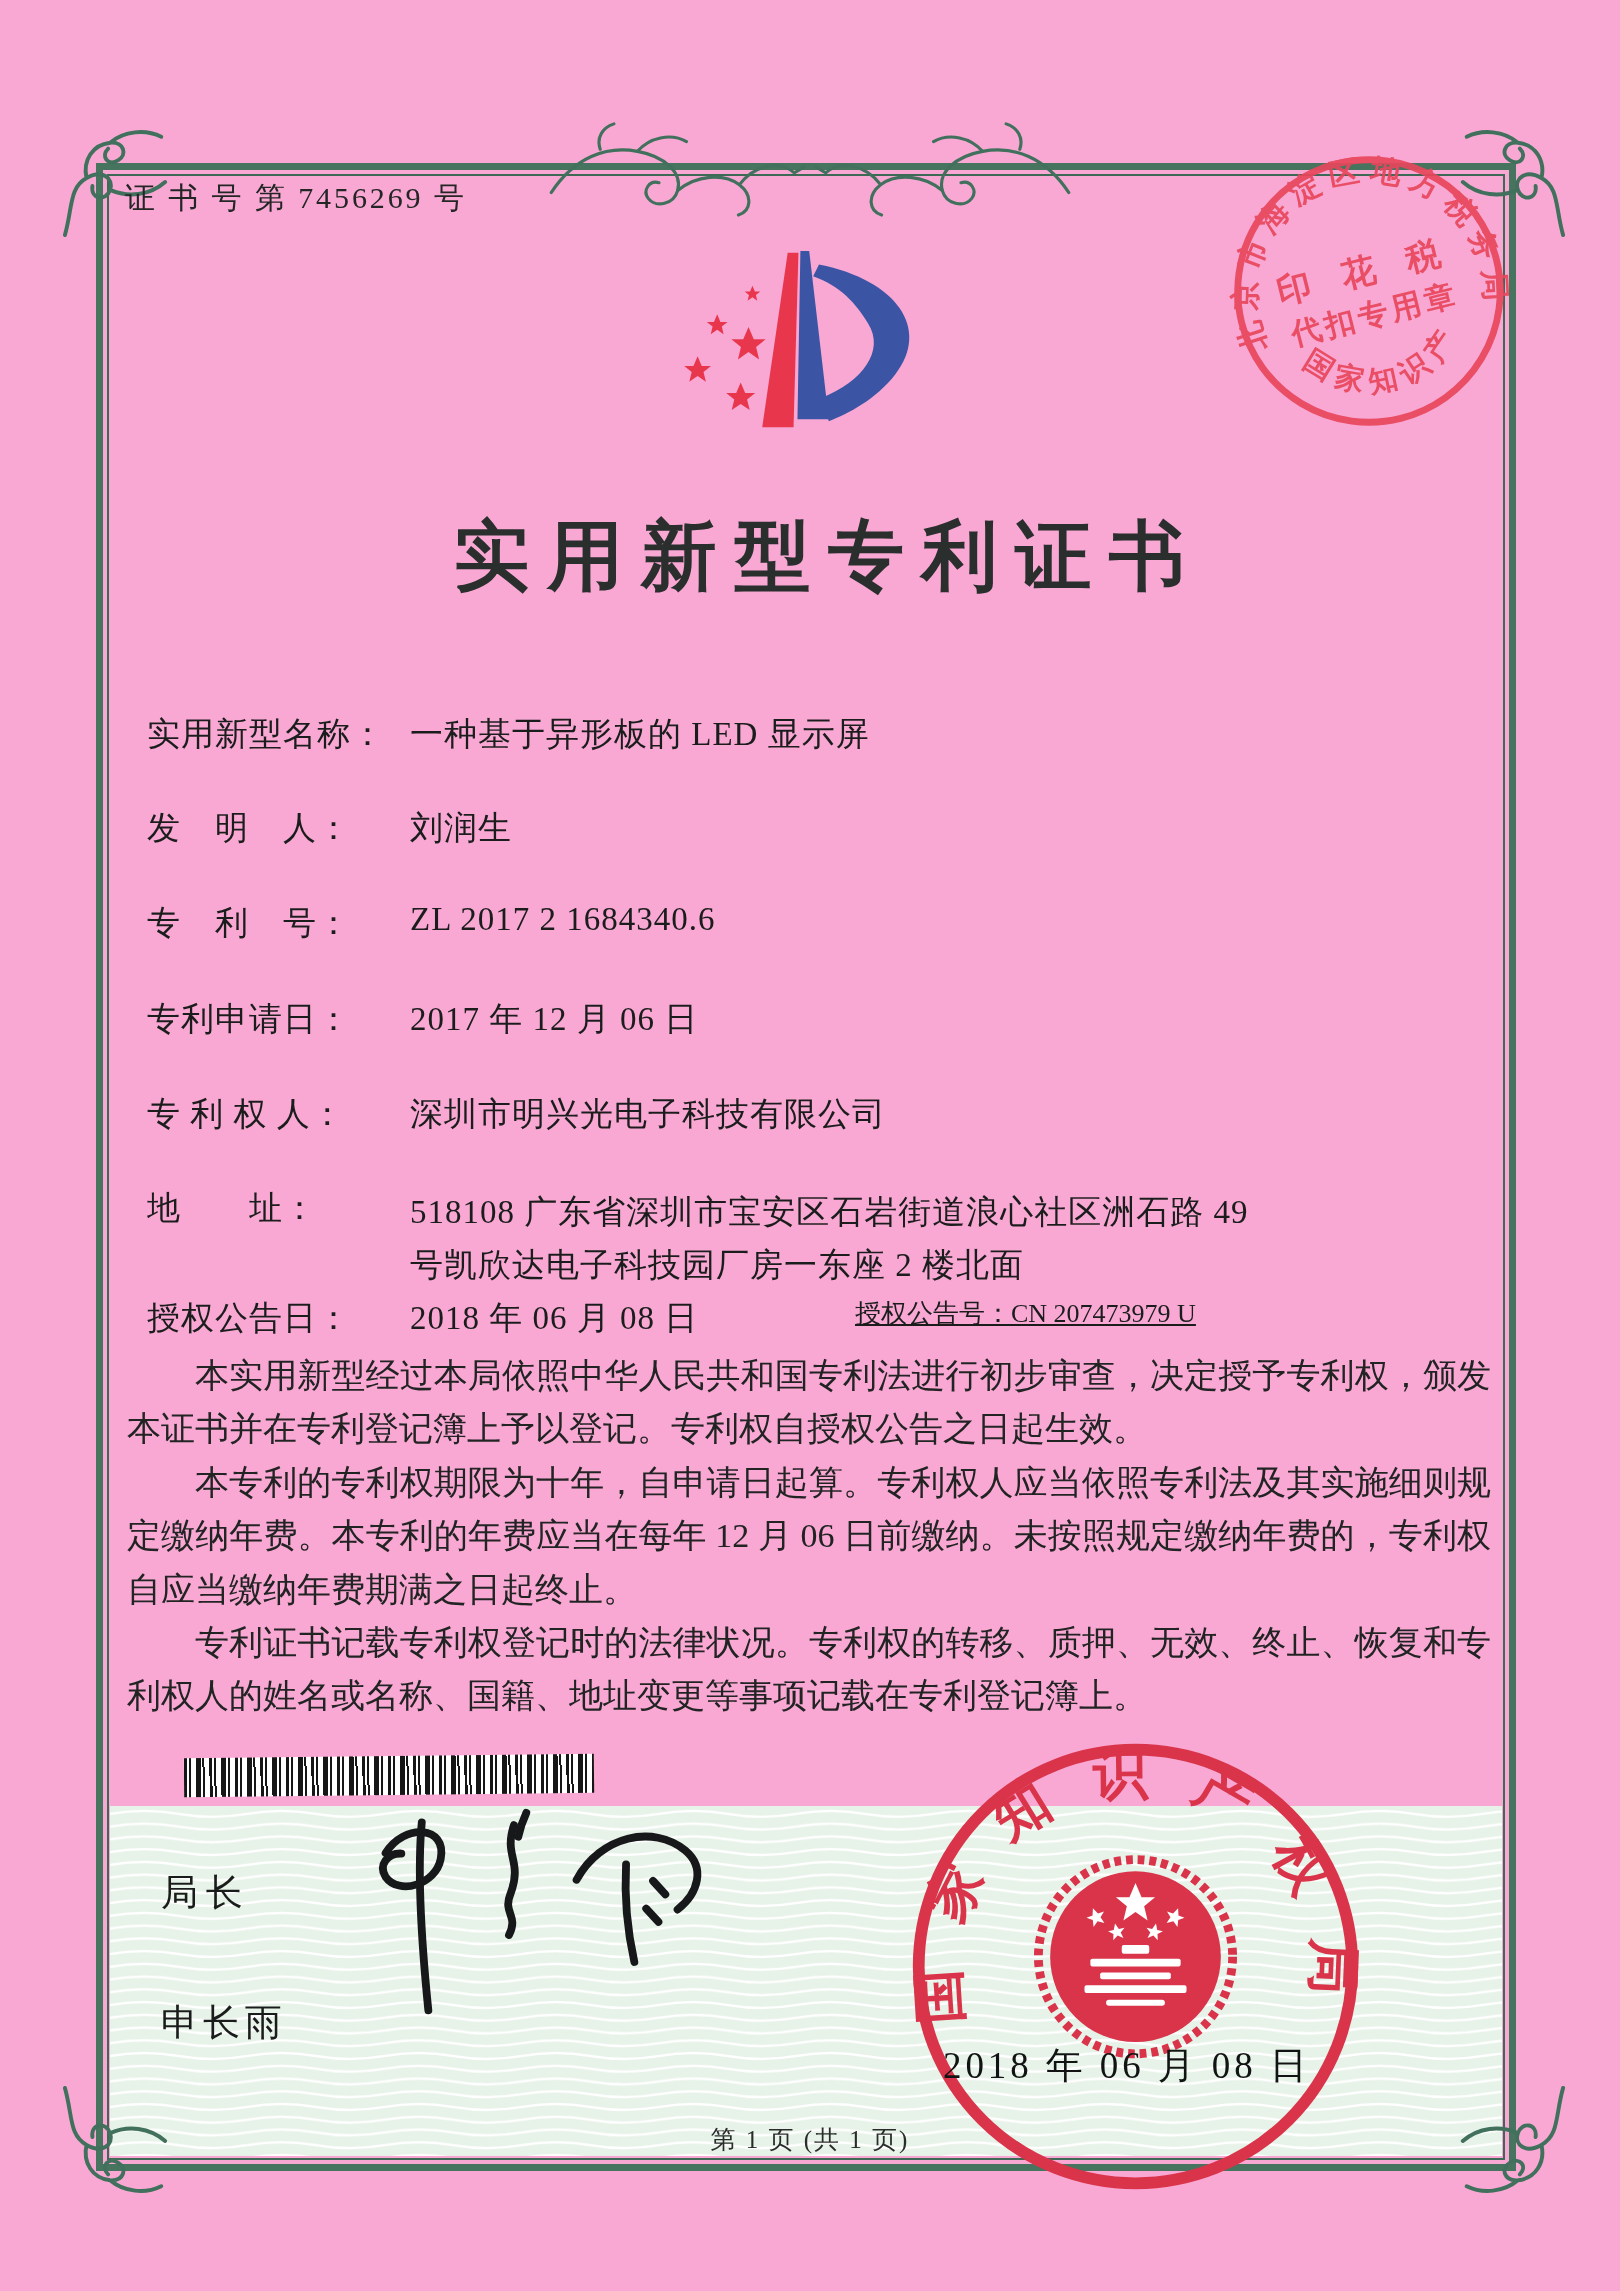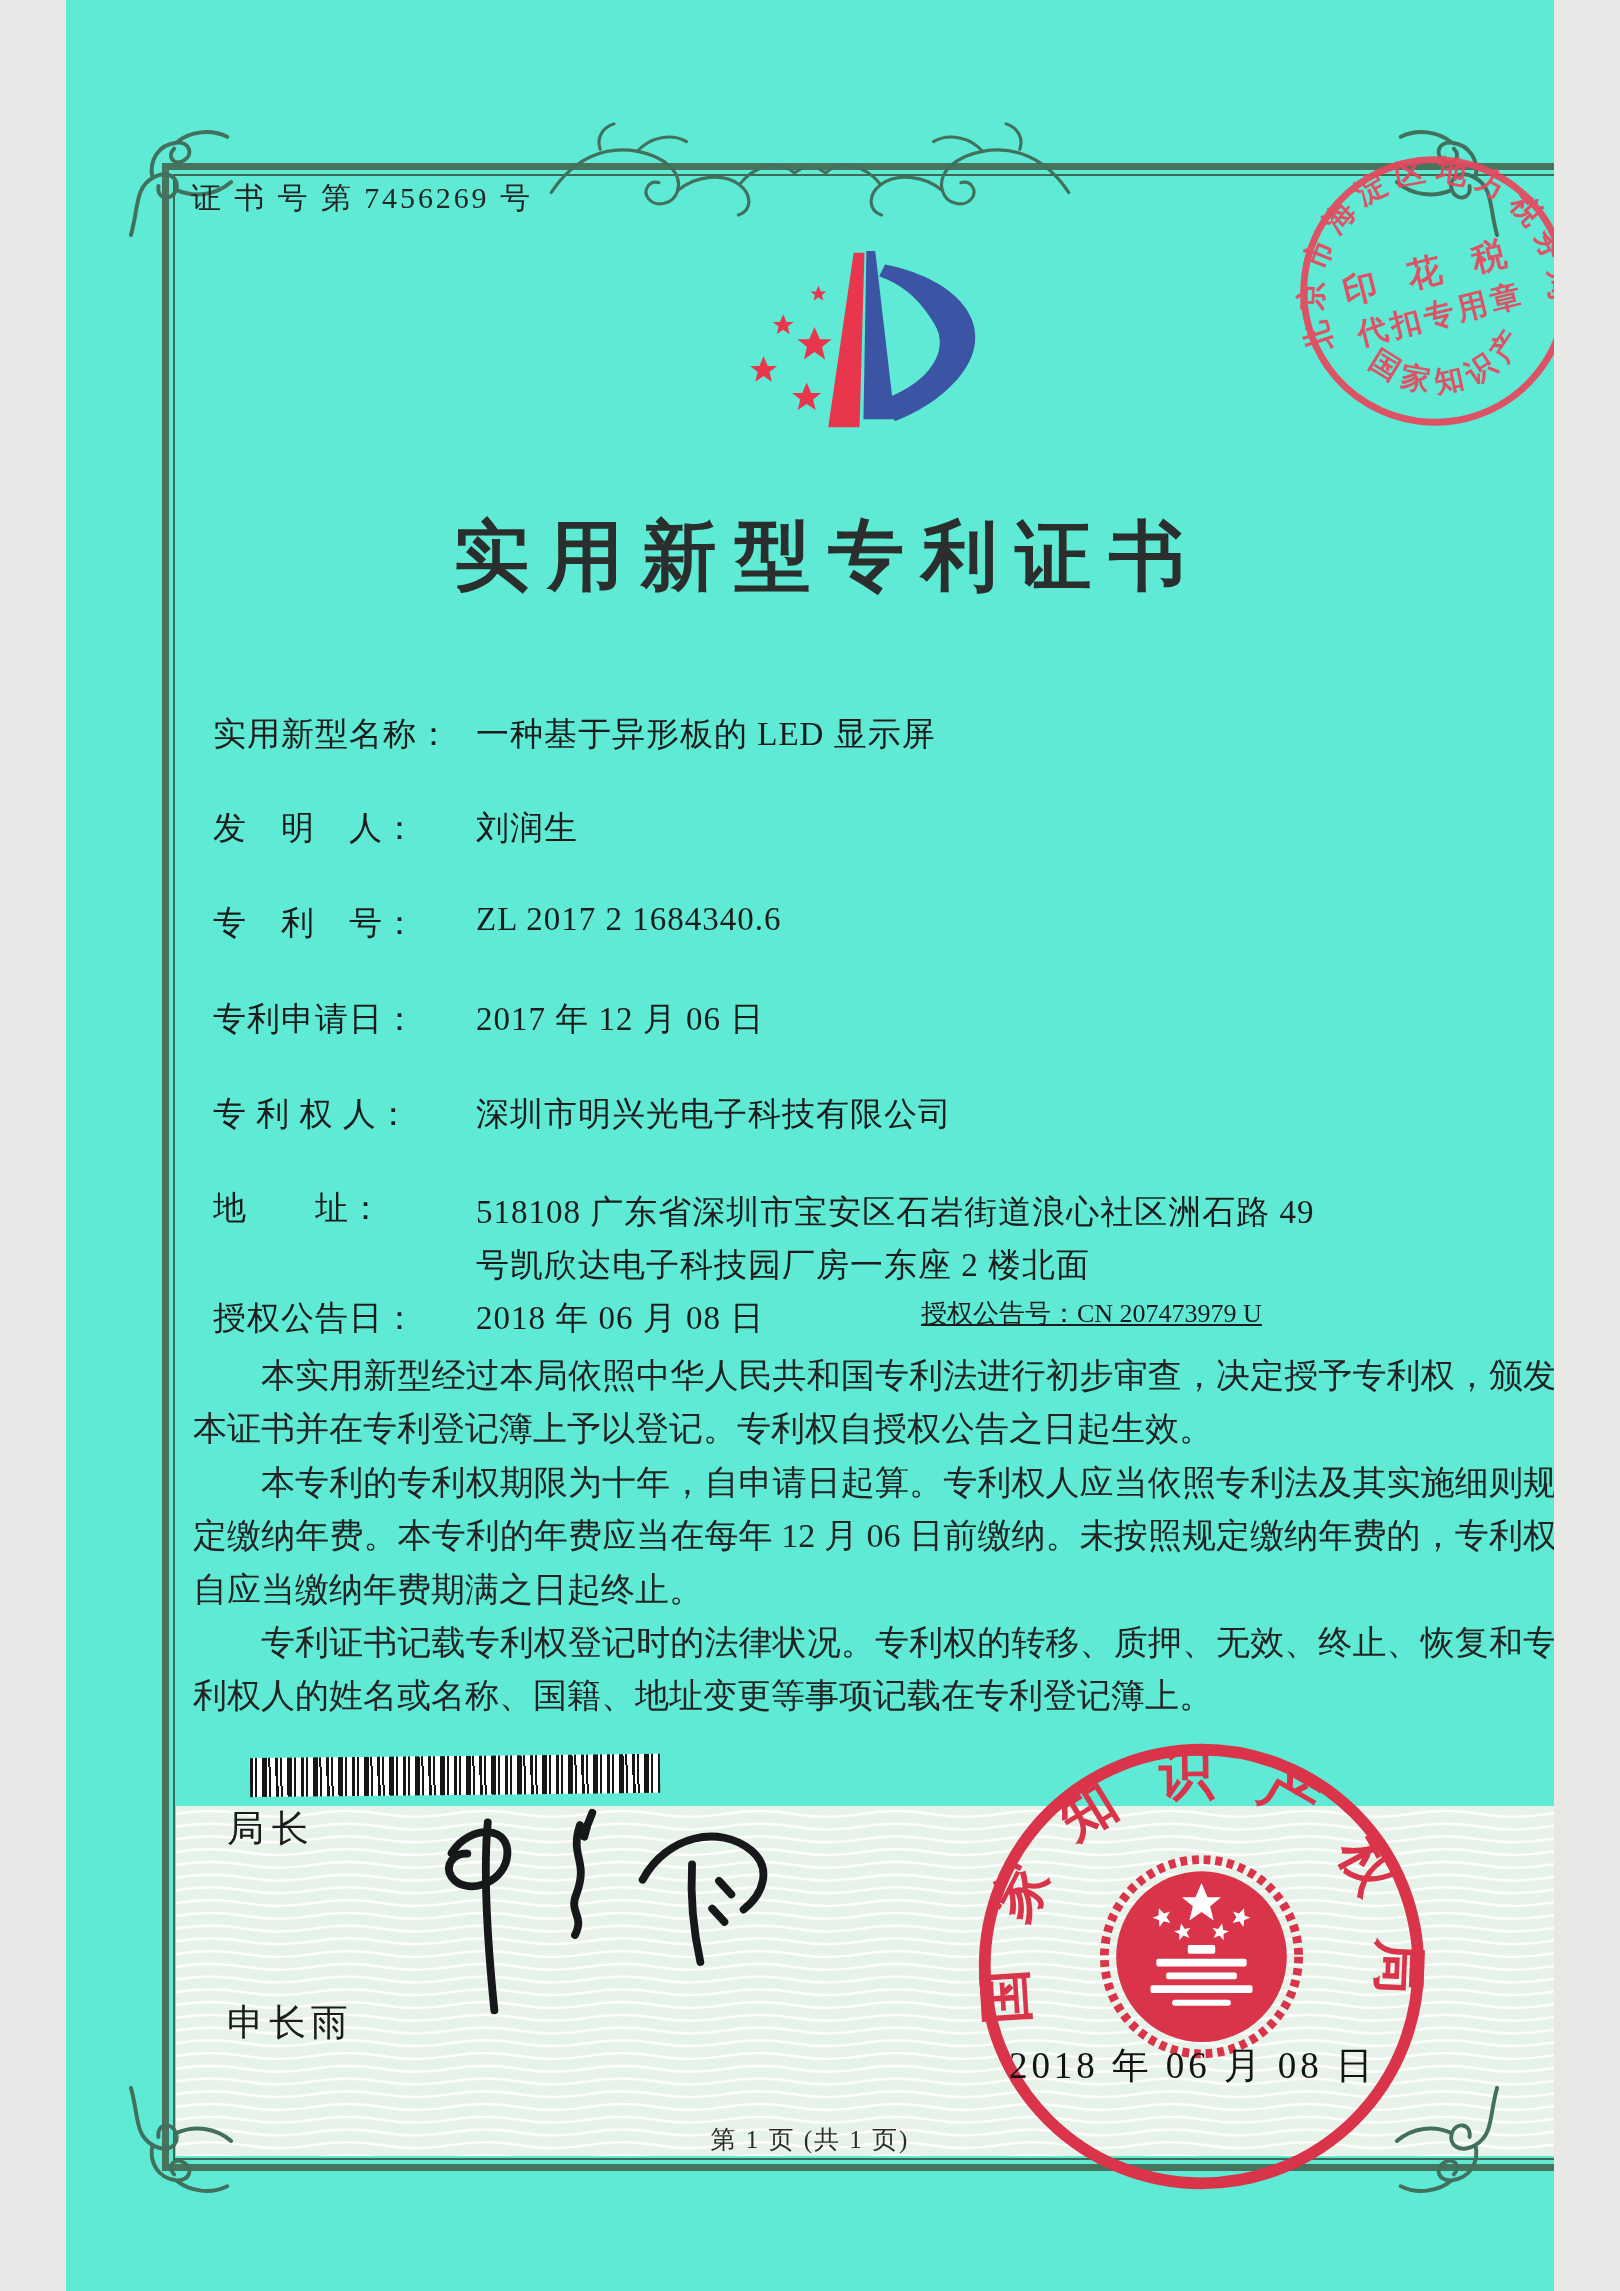--- a/index.html
+++ b/index.html
@@ -1,18 +1,18 @@
 <!DOCTYPE html>
 <html><head>
 <meta charset="utf-8">
 <style>
   html,body{margin:0;padding:0;background:#e8e8e6;}
   .page{
-    position:relative;width:1488px;height:2292px;margin:0 auto;
-    background:#5eead4;overflow:hidden;
+    position:relative;width:1620px;height:2292px;margin:0 auto;
+    background:#f9a8d4;overflow:hidden;
     font-family:"Liberation Serif","DejaVu Serif",serif;color:#1d1f1e;
   }
   
   .frame{position:absolute;left:96px;top:163px;width:1406px;height:1994px;
          border:7.8px solid #47745f;}
   .frame-inner{position:absolute;inset:3.9px;border:2px solid #3d6a56;}
   .corner-orn{position:absolute;width:116px;height:116px;pointer-events:none;}
   .orn-tl{left:59px;top:125px;}
   .orn-tr{right:51px;top:125px;transform:scaleX(-1);}
   .orn-bl{left:59px;bottom:94px;transform:scaleY(-1);}
@@ -36,21 +36,21 @@
   
   .paras{position:absolute;left:127px;top:1349px;width:1364px;font-size:34px;
          line-height:1.57;text-align:justify;color:#222423;}
   .paras p{margin:0;text-indent:2em;}
   
   .barcode{position:absolute;left:184px;top:1756px;width:410px;height:39px;
     transform:rotate(-.6deg);
     background:repeating-linear-gradient(90deg,
       #161616 0 2.9px,#fff 2.9px 4.9px,#161616 4.9px 6.9px,#fff 6.9px 11.8px,
       #161616 11.8px 16.7px,#fff 16.7px 18.6px,#161616 18.6px 20.6px,#fff 20.6px 25.5px);}
-  .director-label{position:absolute;left:161px;top:1804px;font-size:37px;
+  .director-label{position:absolute;left:161px;top:1868px;font-size:37px;
                   letter-spacing:7.8px;color:#1a1c1b;text-align:center;}
   .director-name{position:absolute;left:161px;top:1998px;font-size:37px;
                  letter-spacing:4.9px;color:#1a1c1b;}
   .signature{position:absolute;left:331px;top:1803px;width:402px;height:235px;
              transform:rotate(-2deg);}
   .seal{position:absolute;left:904px;top:1735px;width:463px;height:463px;}
   .seal-date{position:absolute;left:943px;top:2041px;font-size:37px;
              letter-spacing:3.9px;color:#121413;}
   .footer-page{position:absolute;left:0;top:2123px;width:100%;text-align:center;
                font-size:25px;letter-spacing:2px;color:#2a2c2b;}

